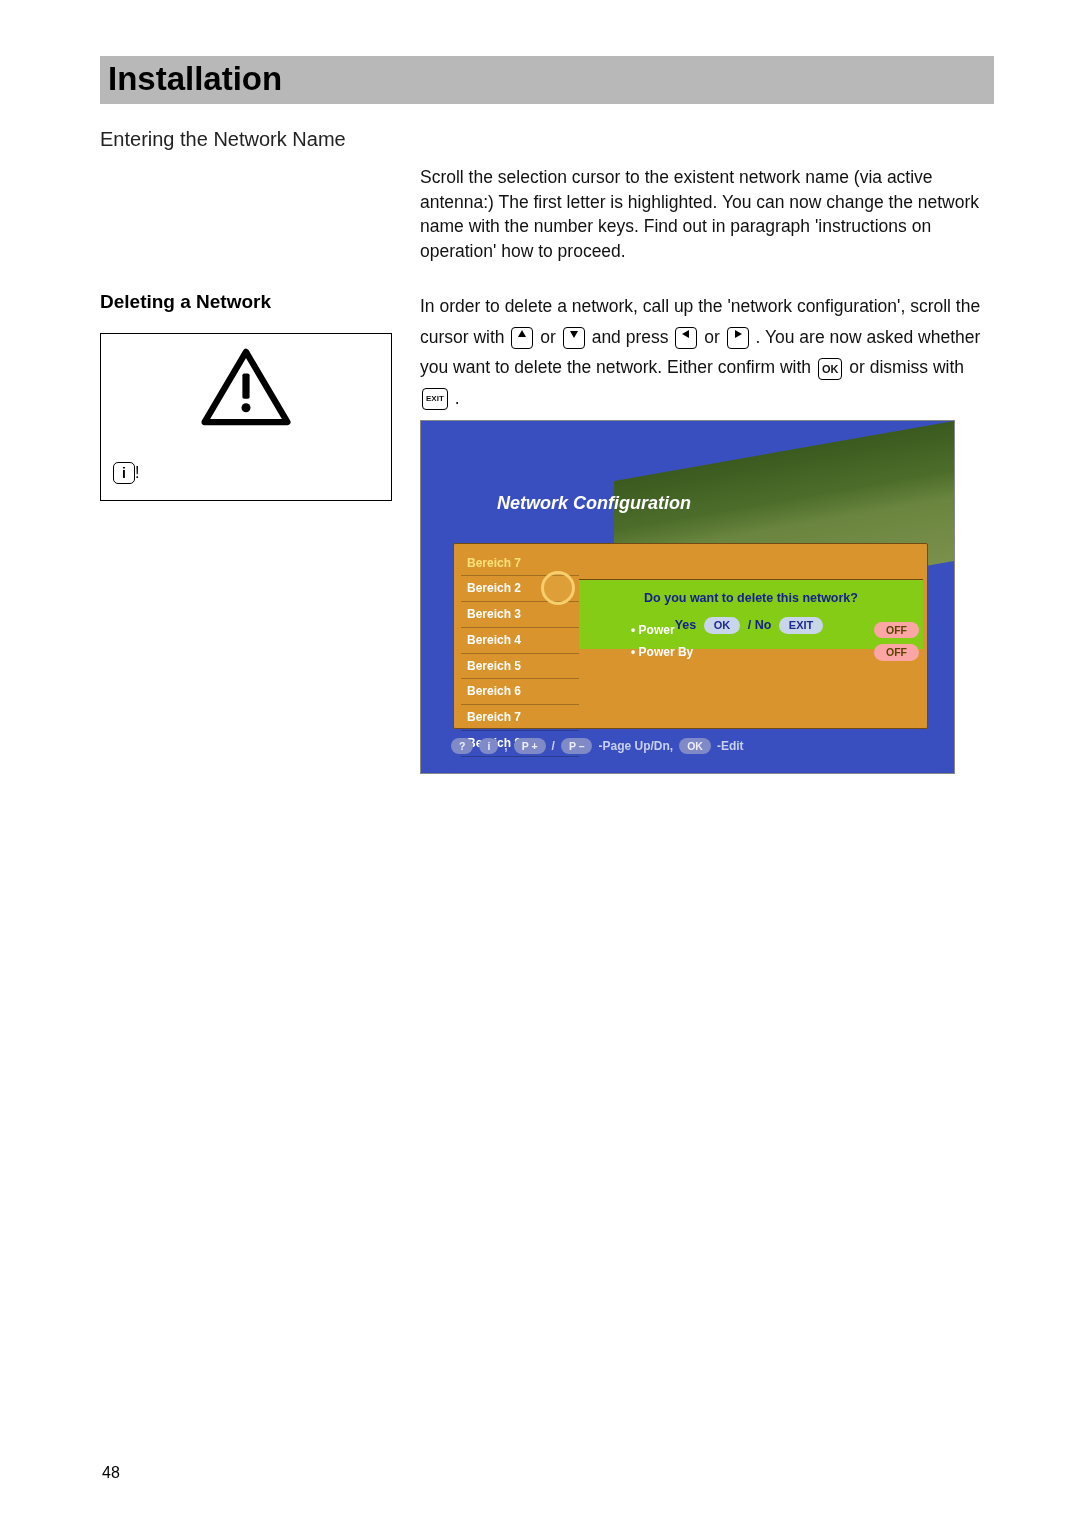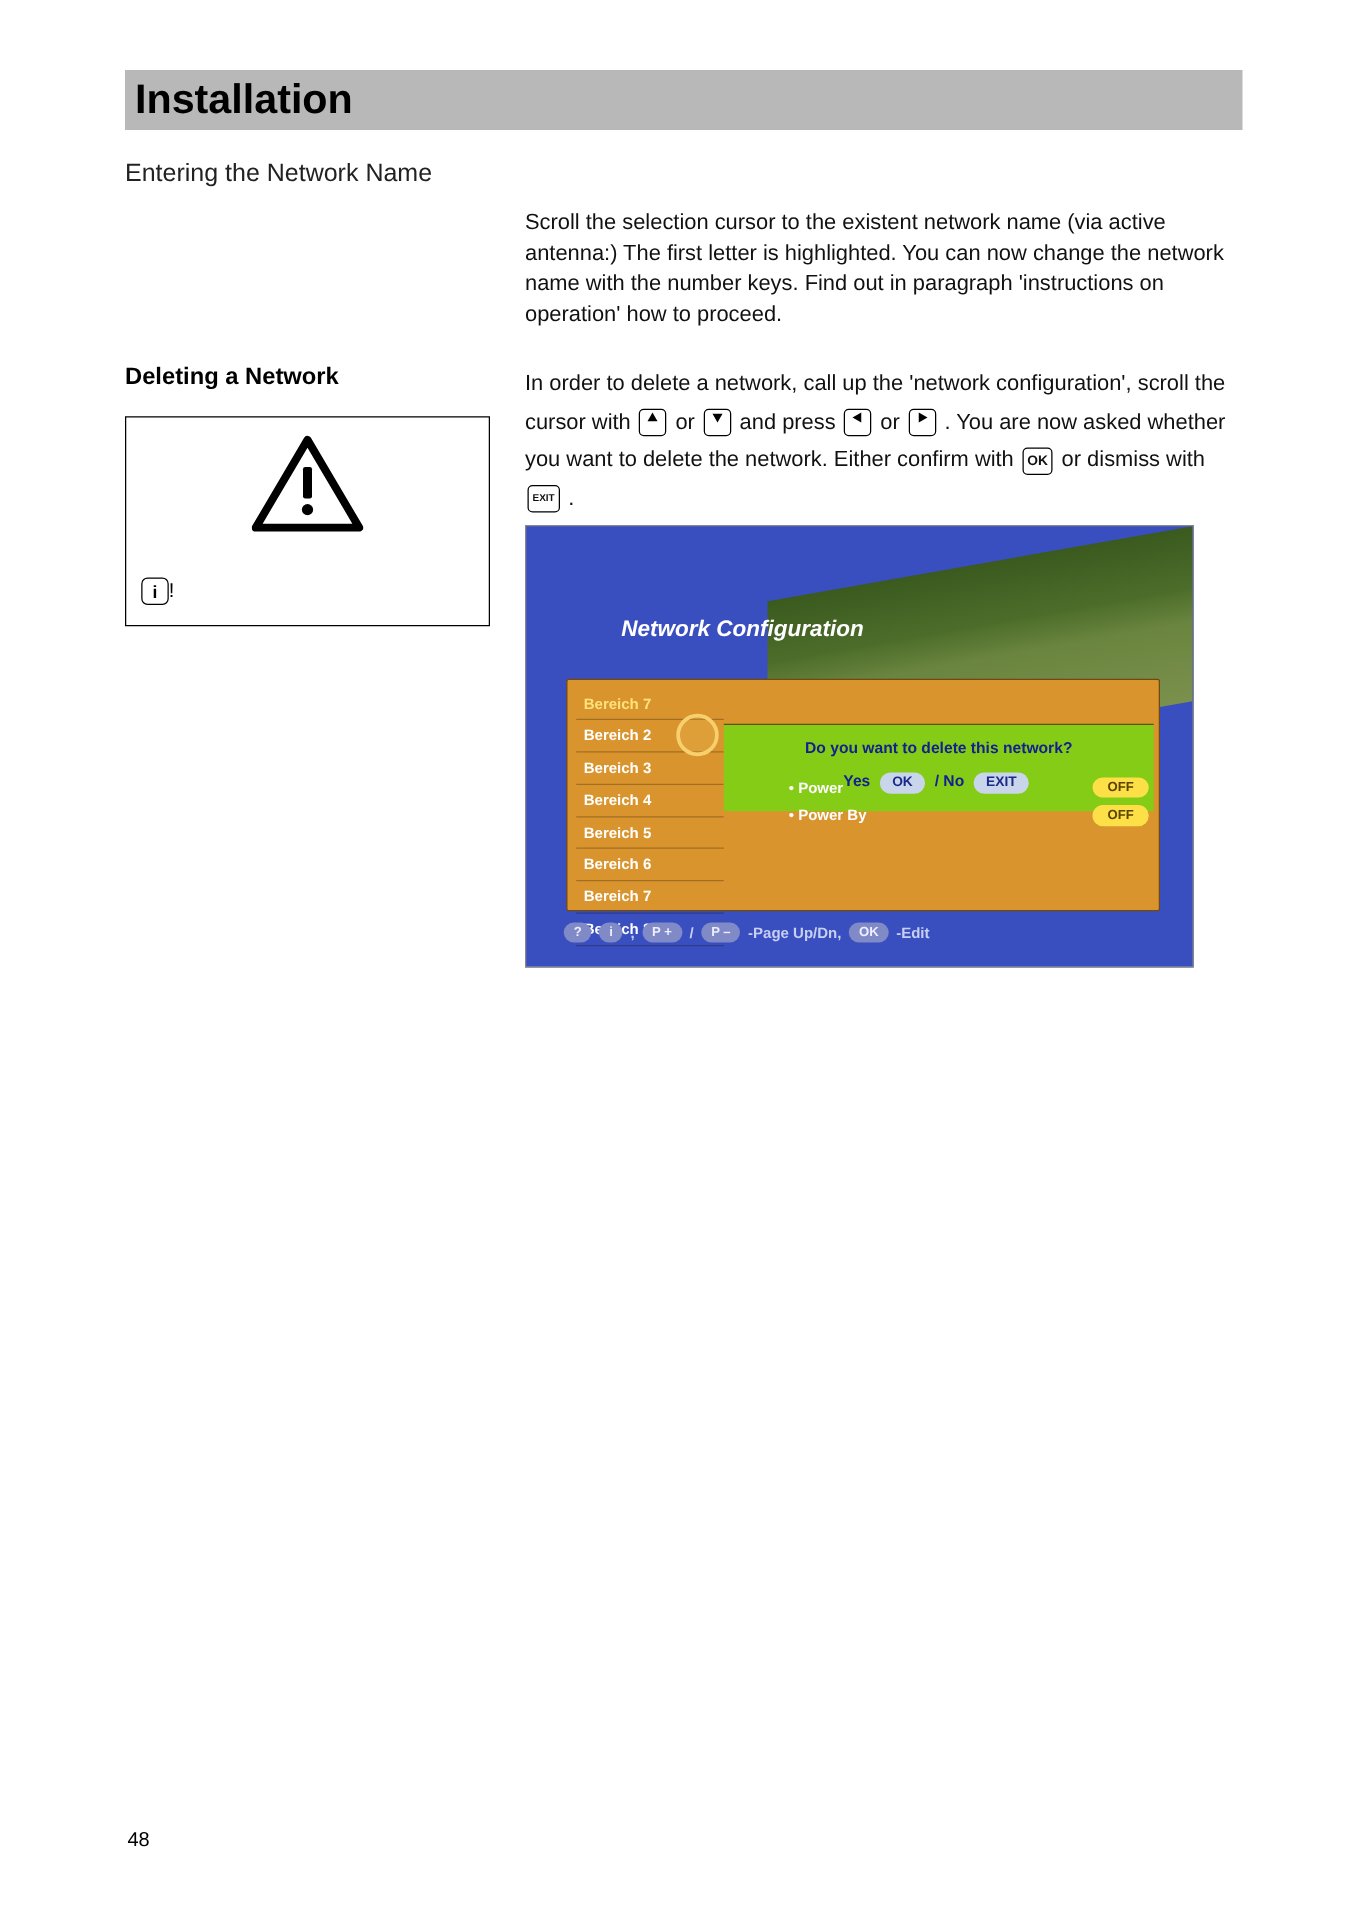--- a/index.html
+++ b/index.html
@@ -186,21 +186,21 @@
   .settings-rows {
     position: absolute;
     top: 198px; left: 206px;
     width: 296px;
     color:#fff;
     font-size: 12px;
     font-weight: bold;
   }
   .set-row { display:flex; justify-content:space-between; align-items:center; padding:3px 4px; }
   .off-pill {
-    background:#fde047; color:#5b4400;
+    background:#fca5a5; color:#5b4400;
     border-radius:9px; padding:1px 12px; font-size:10.5px; font-weight:bold;
   }
   .hint-bar {
     position: absolute;
     left: 30px; bottom: 18px;
     color: #c7cff2;
     font-size: 12px;
     font-weight: bold;
     display:flex; gap:6px; align-items:center;
   }

